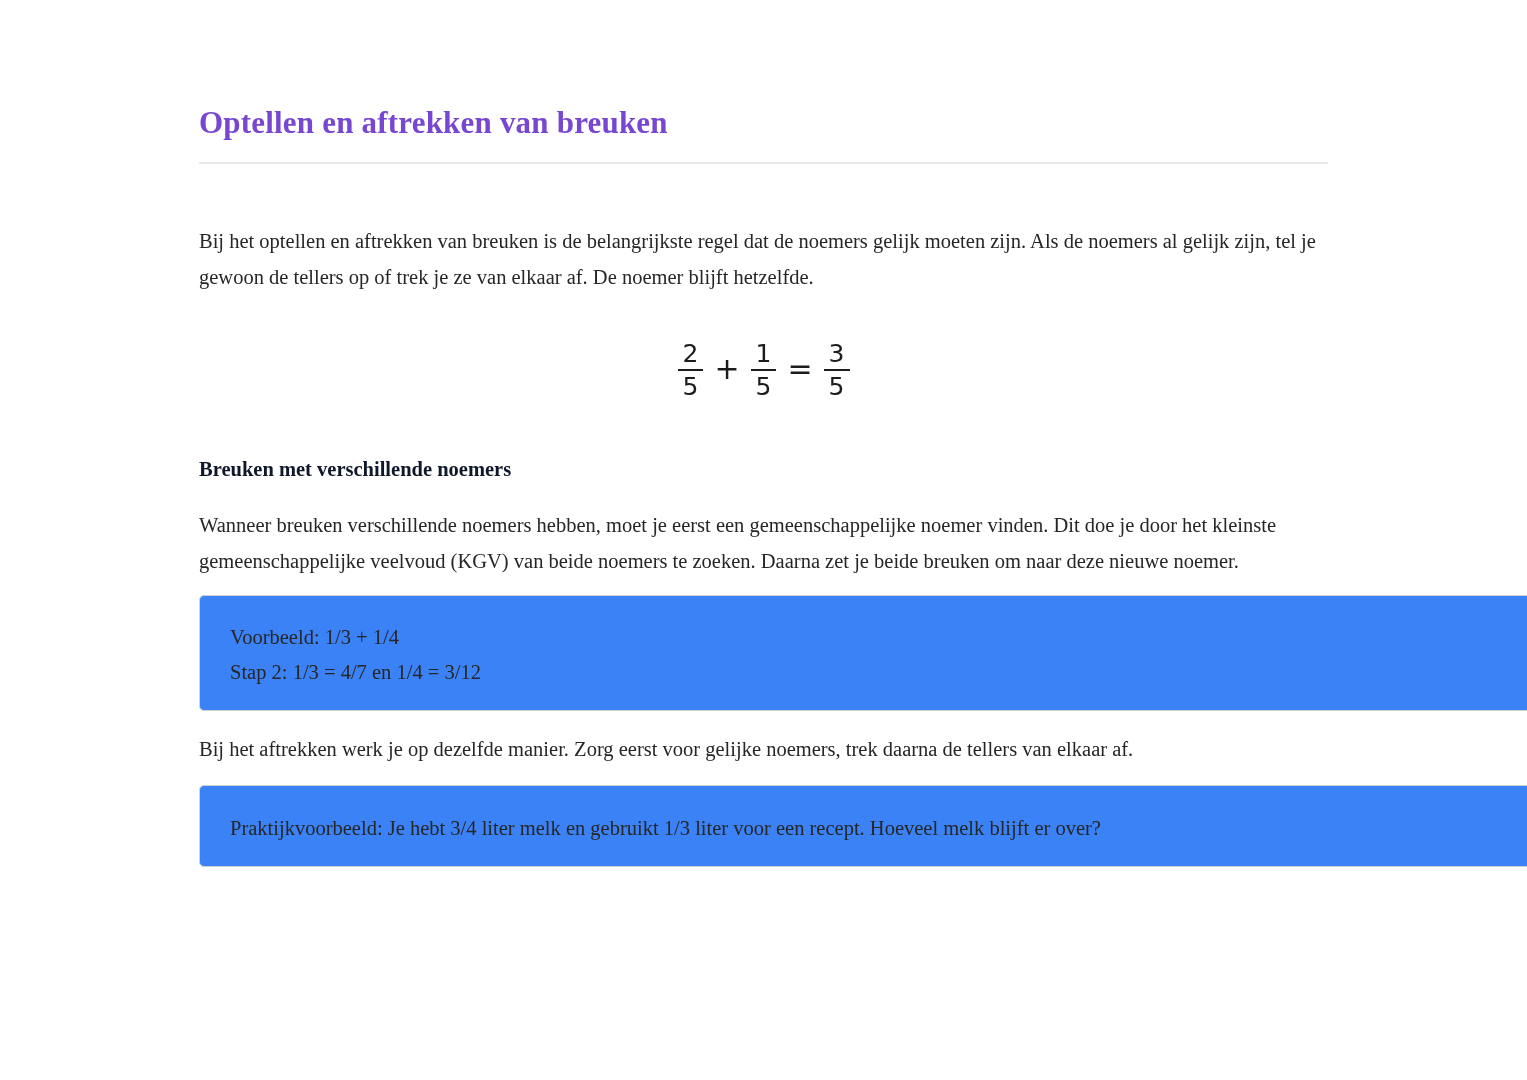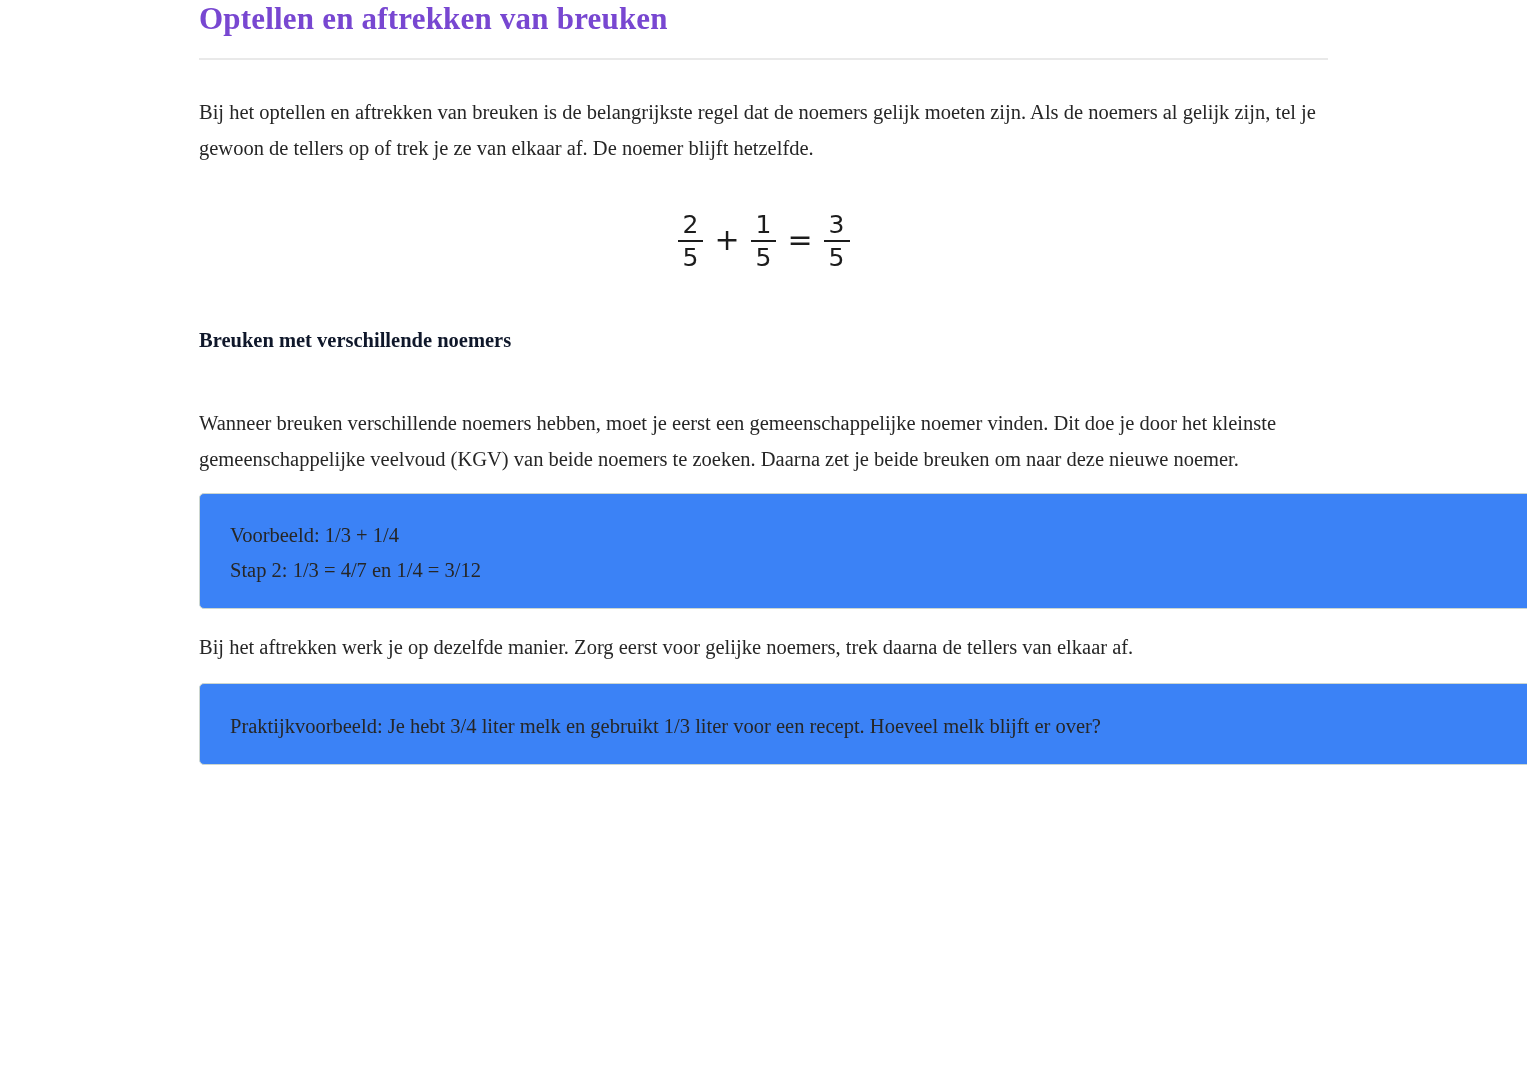--- a/index.html
+++ b/index.html
@@ -6,20 +6,21 @@
   html, body {
     width: 1527px;
     height: 1080px;
     background: #ffffff;
     font-family: "Liberation Serif", "DejaVu Serif", serif;
     overflow: hidden;
   }
   .page {
     width: 1186px;
     margin-left: 199px;
+    padding-top: 104px;
   }
   h1.page-title {
     font-size: 31px;
     font-weight: 700;
     color: #7847d1;
     line-height: 38px;
     letter-spacing: 0.2px;
   }
   .rule {
     width: 1129px;
@@ -27,22 +28,22 @@
     background: #e9e9e9;
     border: none;
     margin-top: 20px;
   }
   p.body-text {
     width: 1130px;
     font-size: 20.5px;
     line-height: 36px;
     color: #262626;
   }
-  .p-intro   { margin-top: 34px; }
-  .p-common  { margin-top: 53px; }
+  .p-intro   { margin-top: 59px; }
+  .p-common  { margin-top: 26px; }
   .p-subtract{ margin-top: 20px; }
   .formula-wrap {
     width: 1129px;
     margin-top: 44px;
     display: flex;
     justify-content: center;
   }
   .formula {
     display: flex;
     align-items: center;

